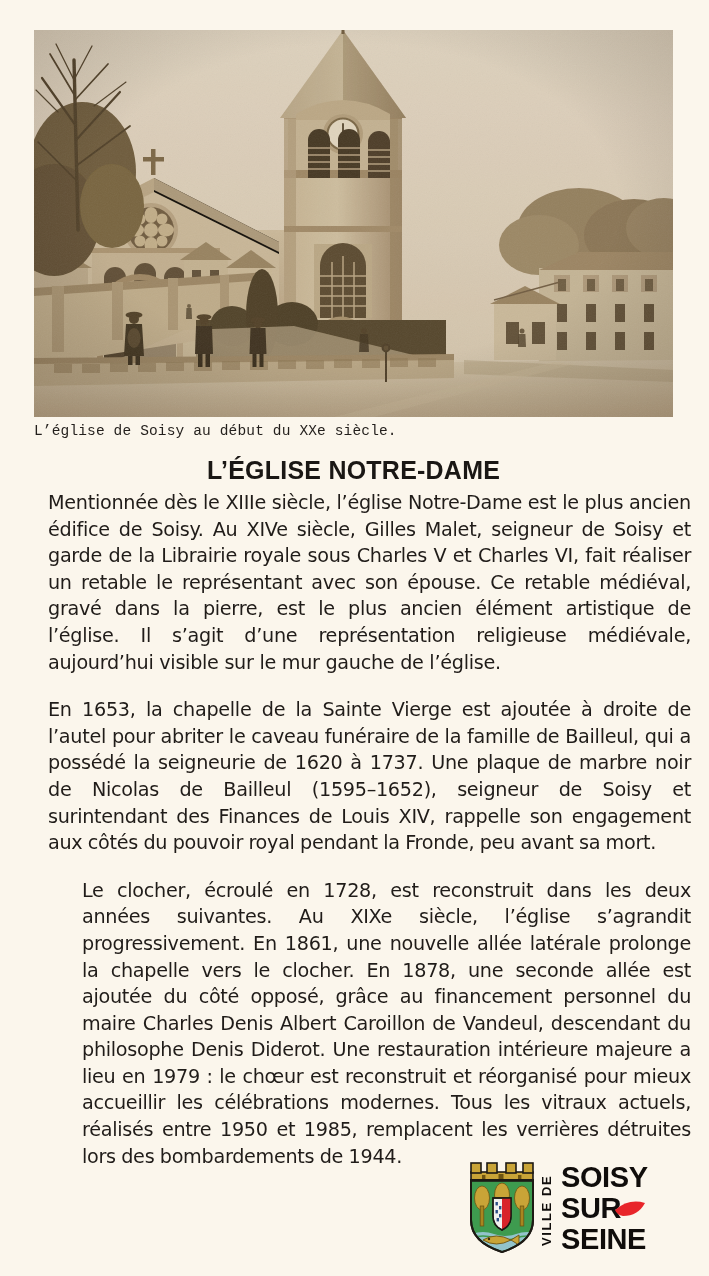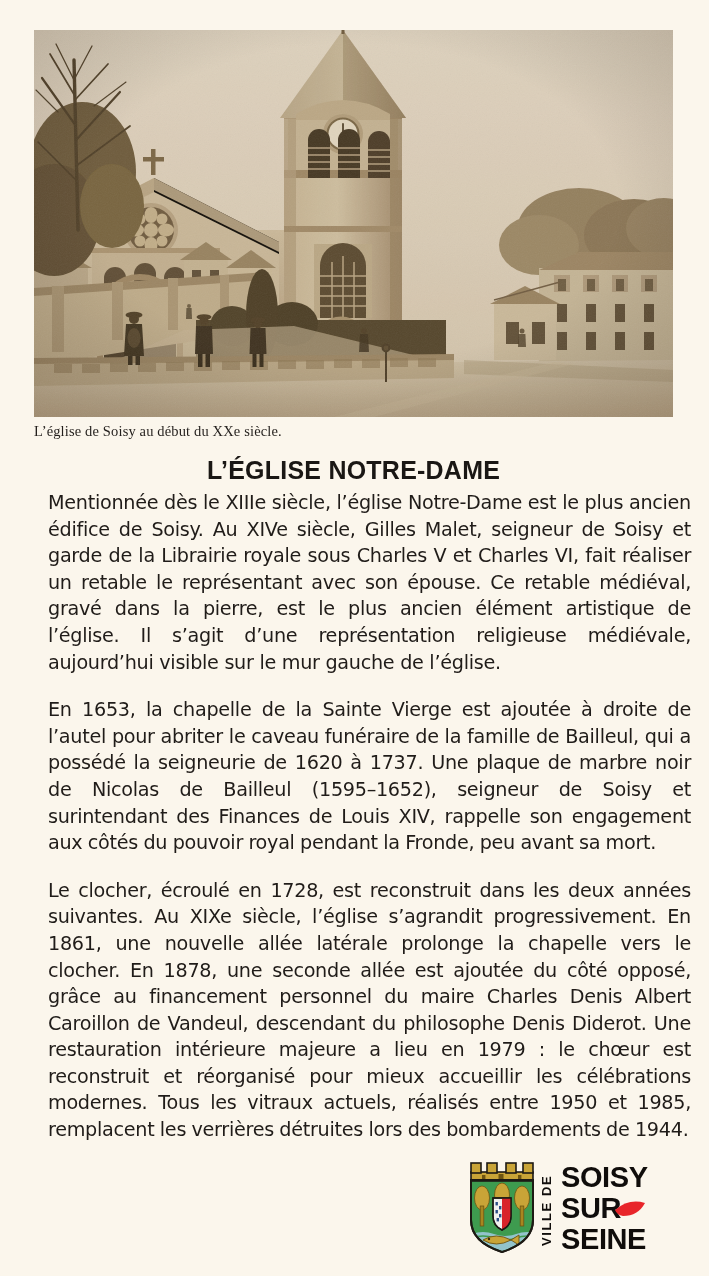--- a/index.html
+++ b/index.html
@@ -36,21 +36,21 @@
   .photo-svg { display: block; width: 639px; height: 387px; }
 
   .photo-caption {
     position: absolute;
     left: 34px;
     top: 423px;
     width: 640px;
     font-size: 14.5px;
     color: #231f1c;
     letter-spacing: 0.01em;
-    font-family: Liberation Serif, serif;
+    font-family: Liberation Mono, monospace;
   }
 
   
   .doc-title {
     position: absolute;
     left: 34px;
     top: 455px;
     width: 639px;
     text-align: center;
     font-size: 26px;
@@ -74,21 +74,21 @@
     text-justify: inter-word;
     font-size: 19.2px;
     line-height: 26.6px;
     color: #201c19;
     margin: 0 0 21px 0;
     font-family: "DejaVu Sans", sans-serif;
     letter-spacing: -0.015em;
     word-spacing: 0.00em;
     hyphens: none;
   }
-  .para:last-child { margin-bottom: 0; }
+  .para:last-child { margin-bottom: 0; margin-left: 34px; }
   .para.tight { word-spacing: -0.02em; }
 
   
   .logo {
     position: absolute;
     left: 463px;
     top: 1158px;
     width: 196px;
     height: 96px;
   }

